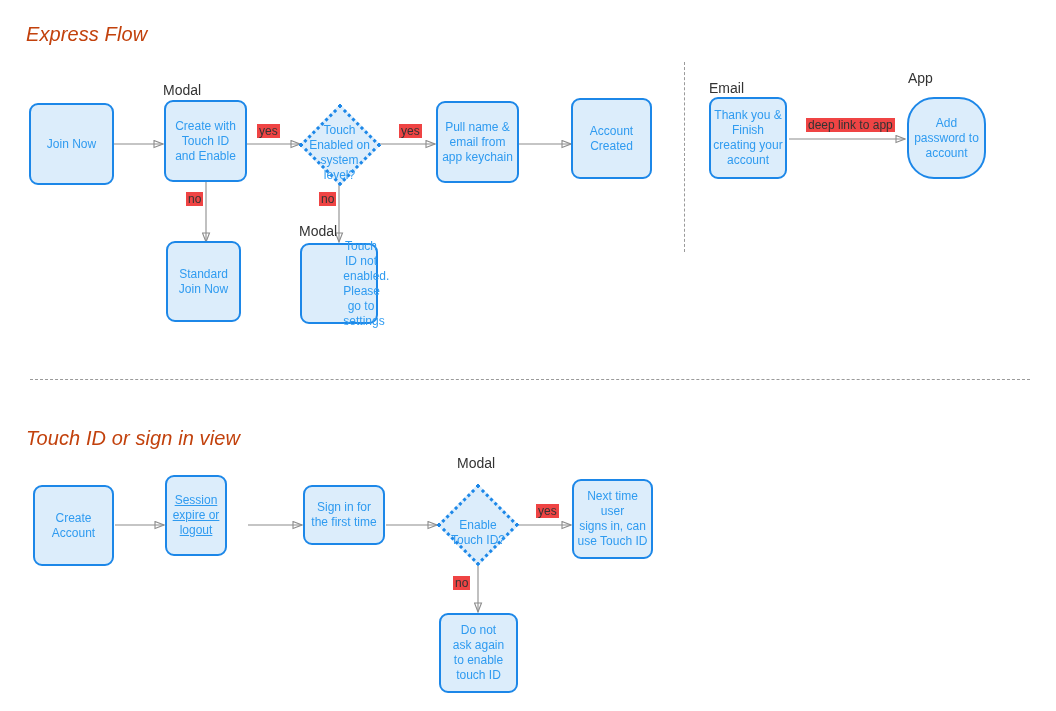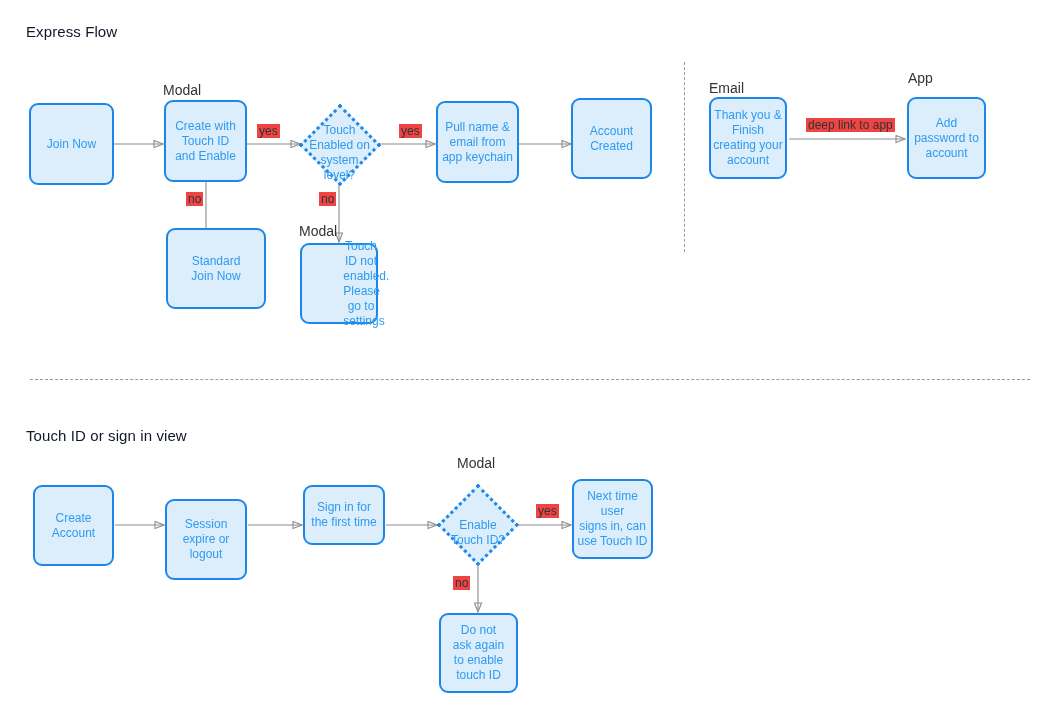--- a/index.html
+++ b/index.html
@@ -15,24 +15,25 @@
     overflow: hidden;
   }
   #canvas {
     position: absolute;
     left: 0; top: 0;
     width: 1056px;
     height: 711px;
   }
   .section-title {
     position: absolute;
-    font-size: 15px;
-    color: #0f172a;
+    font-size: 20px;
+    color: #c2410c;
     letter-spacing: 0.1px;
     white-space: nowrap;
+    font-style: italic;
   }
   .group-label {
     position: absolute;
     font-size: 14px;
     color: #333333;
     white-space: nowrap;
   }
   .edge-label {
     position: absolute;
     font-size: 12px;
@@ -174,57 +175,57 @@
     <span class="txt">Pull name &amp;
 email from
 app keychain</span>
   </div>
 
   <div class="node" style="left:571px; top:98px; width:81px; height:81px;">
     <span class="txt">Account
 Created</span>
   </div>
 
-  <div class="node" style="left:166px; top:228px; width:100px; height:81px;align-items:center;">
+  <div class="node" style="left:166px; top:241px; width:75px; height:81px;align-items:center;">
     <span class="txt">Standard
 Join Now</span>
   </div>
 
   <div class="node" style="left:300px; top:243px; width:78px; height:81px;padding-left:44px;">
     <span class="txt">Touch ID not
 enabled.
 Please go to
 settings</span>
   </div>
 
   <div class="node" style="left:709px; top:97px; width:78px; height:82px;">
     <span class="txt">Thank you &amp;
 Finish
 creating your
 account</span>
   </div>
 
-  <div class="node" style="left:907px; top:97px; width:79px; height:82px;">
+  <div class="node" style="left:907px; top:97px; width:79px; height:82px;border-radius:27px;">
     <span class="txt">Add
 password to
 account</span>
   </div>
 
   <div class="edge-label" style="left:257px; top:124px;">yes</div>
   <div class="edge-label" style="left:399px; top:124px;">yes</div>
   <div class="edge-label" style="left:186px; top:192px;">no</div>
   <div class="edge-label" style="left:319px; top:192px;">no</div>
   <div class="edge-label" style="left:806px; top:118px;">deep link to app</div>
 
   <div class="node" style="left:33px; top:485px; width:81px; height:81px;">
     <span class="txt">Create
 Account</span>
   </div>
 
-  <div class="node" style="left:165px; top:499px; width:82px; height:81px;">
+  <div class="node" style="left:165px; top:475px; width:62px; height:81px;text-decoration:underline;">
     <span class="txt">Session
 expire or
 logout</span>
   </div>
 
   <div class="node" style="left:303px; top:485px; width:82px; height:60px;">
     <span class="txt">Sign in for
 the first time</span>
   </div>
 

